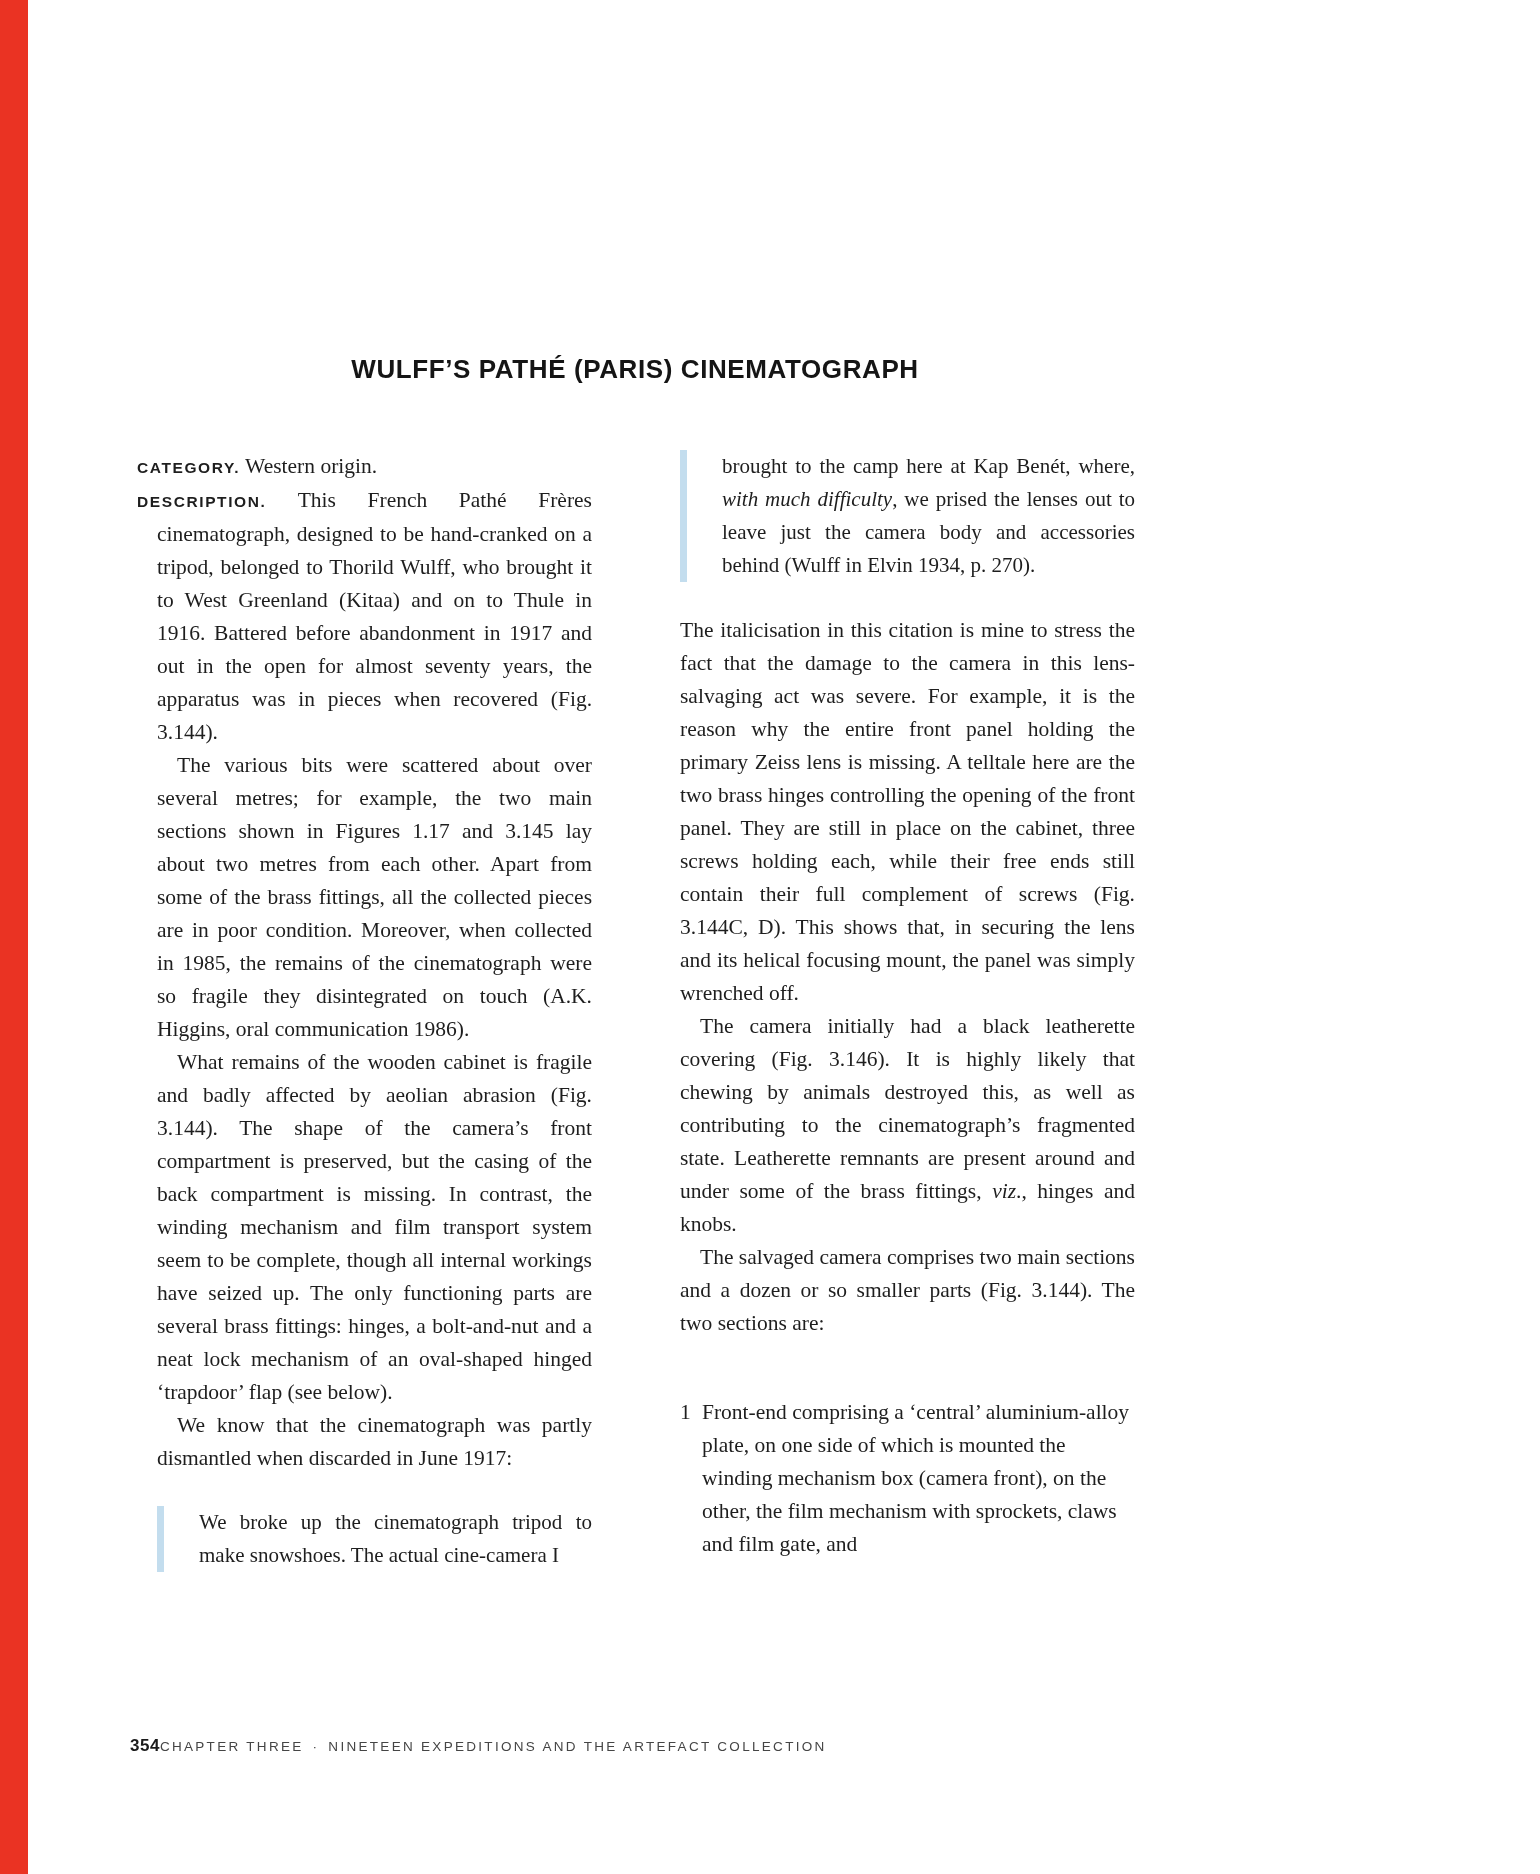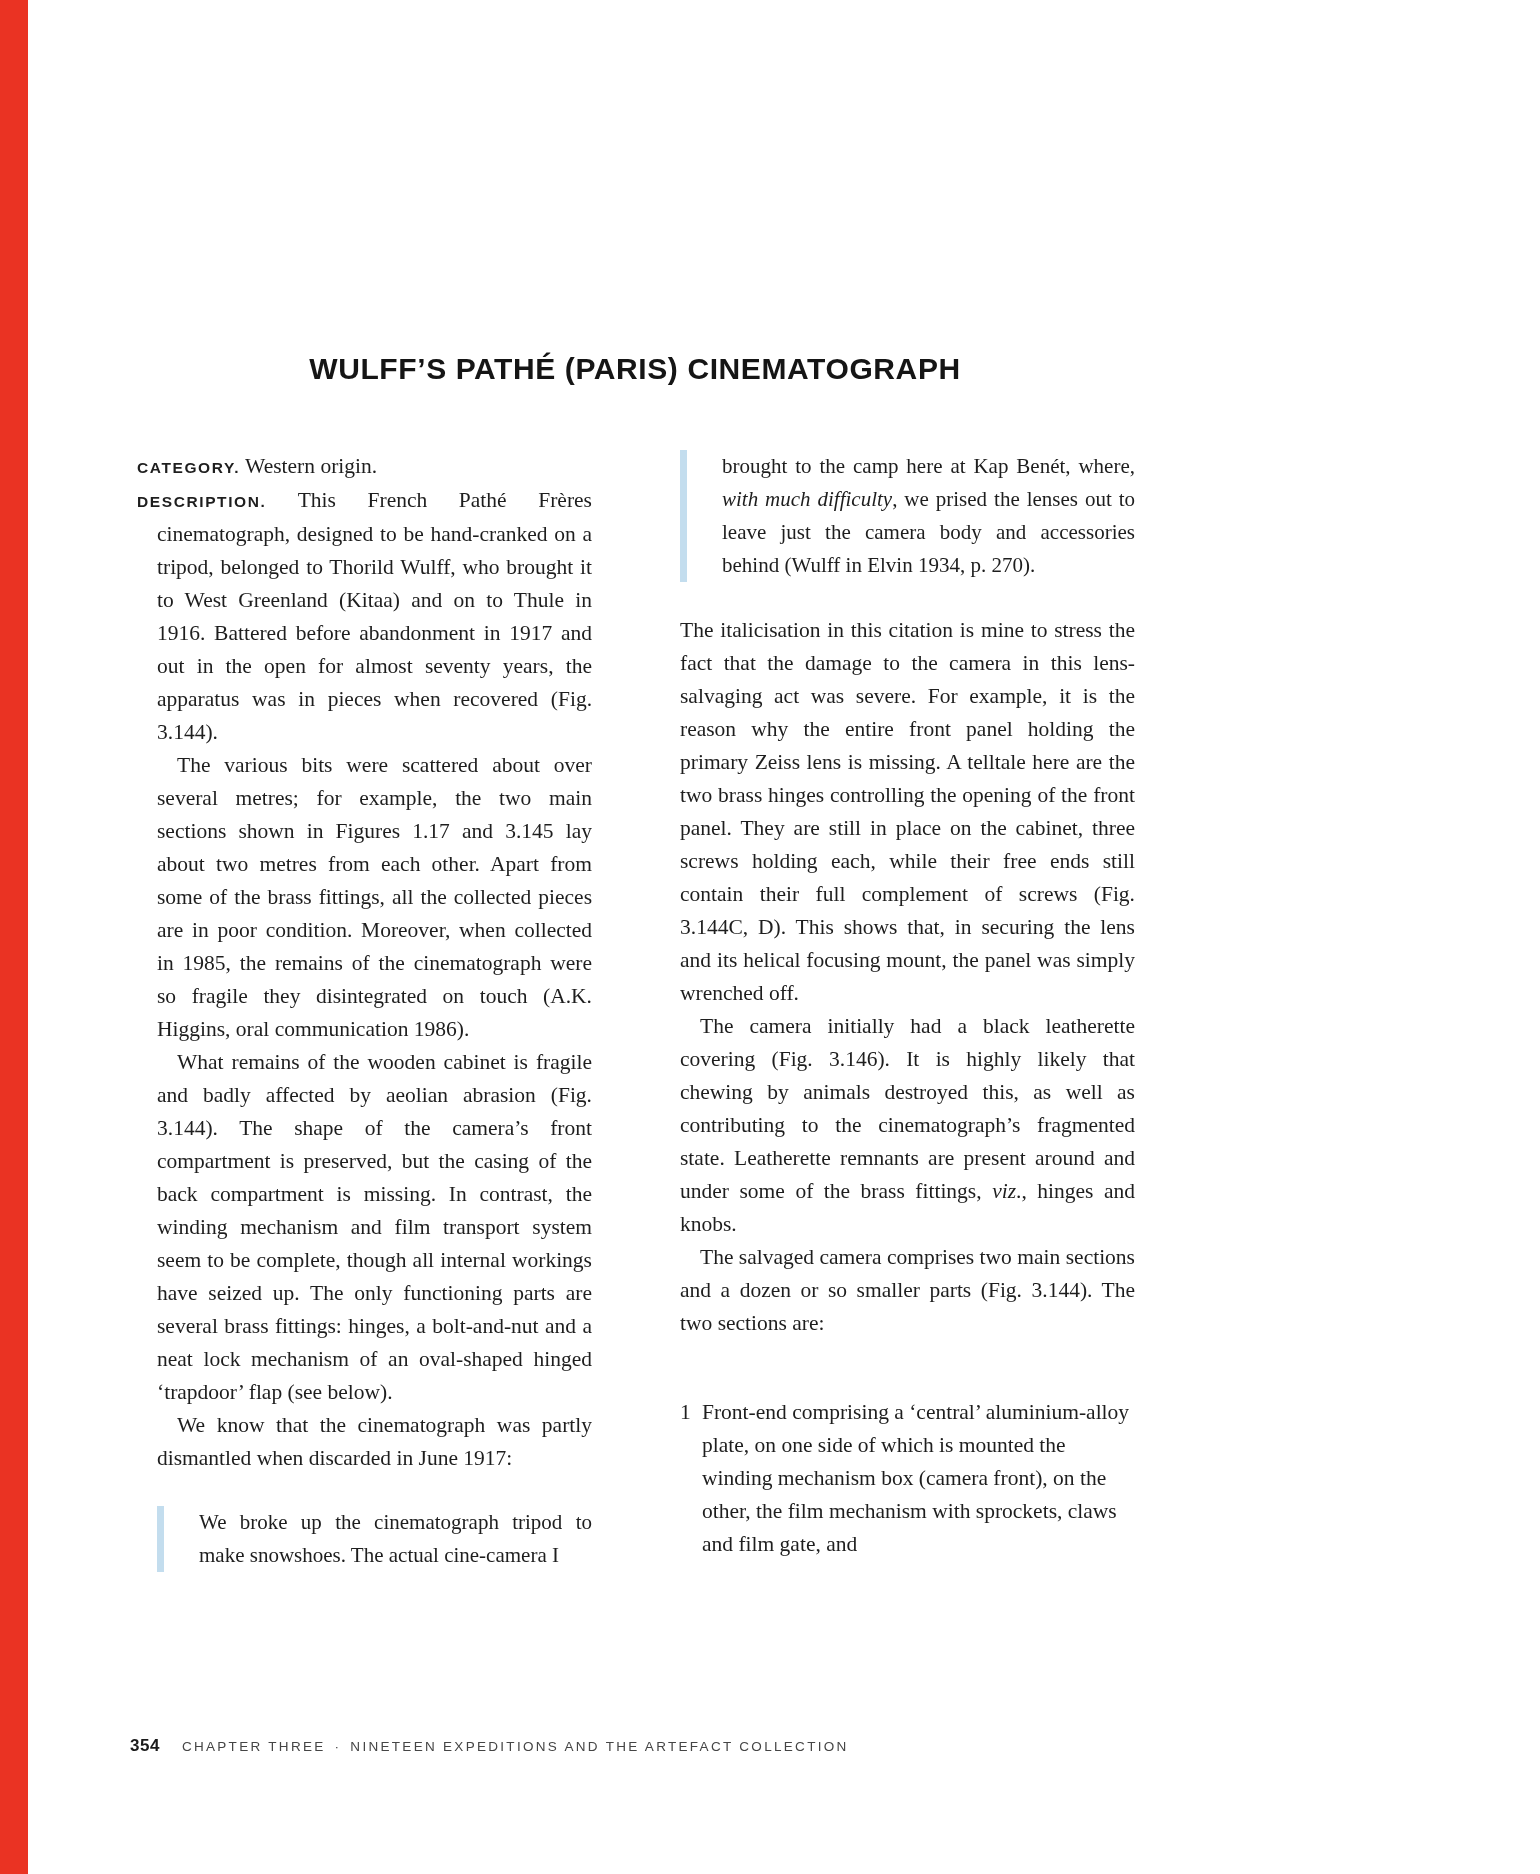--- a/index.html
+++ b/index.html
@@ -19,21 +19,21 @@
     position:absolute;left:137px;top:342px;width:996px;
     text-align:center;
     font-family:"Liberation Sans", sans-serif;
   }
   .object-label{
     font-size:20px;font-weight:bold;letter-spacing:1.6px;
     color:#79b1d4;line-height:22px;
   }
   .page-title{
     margin-top:10px;
-    font-size:30px;font-weight:bold;letter-spacing:0.6px;
+    font-size:26px;font-weight:bold;letter-spacing:0.6px;
     color:#151515;line-height:34px;
   }
   .col{
     position:absolute;top:450px;
     width:455px;
     font-size:21.5px;line-height:33px;
     text-align:justify;
   }
   .col-left{left:137px;padding-left:20px;width:435px;box-sizing:content-box;}
   .col-right{left:680px;}
@@ -56,21 +56,20 @@
   .list-item{display:flex;}
   .list-marker{flex:0 0 22px;}
   .list-text{flex:1;}
   .footer{
     position:absolute;left:130px;top:1736px;width:1100px;
     display:flex;align-items:center;
     font-family:"Liberation Sans", sans-serif;
   }
   .page-number{font-size:17px;font-weight:bold;color:#1a1a1a;letter-spacing:0.5px;}
   .running-text{
-    margin-left:22px;
     font-size:13.5px;color:#454545;letter-spacing:2.3px;
   }
   .dot-sep{margin:0 9px;color:#454545;}
   em{font-style:italic;}
 </style>
 </head>
 <body>
 
 <div class="page">
 

